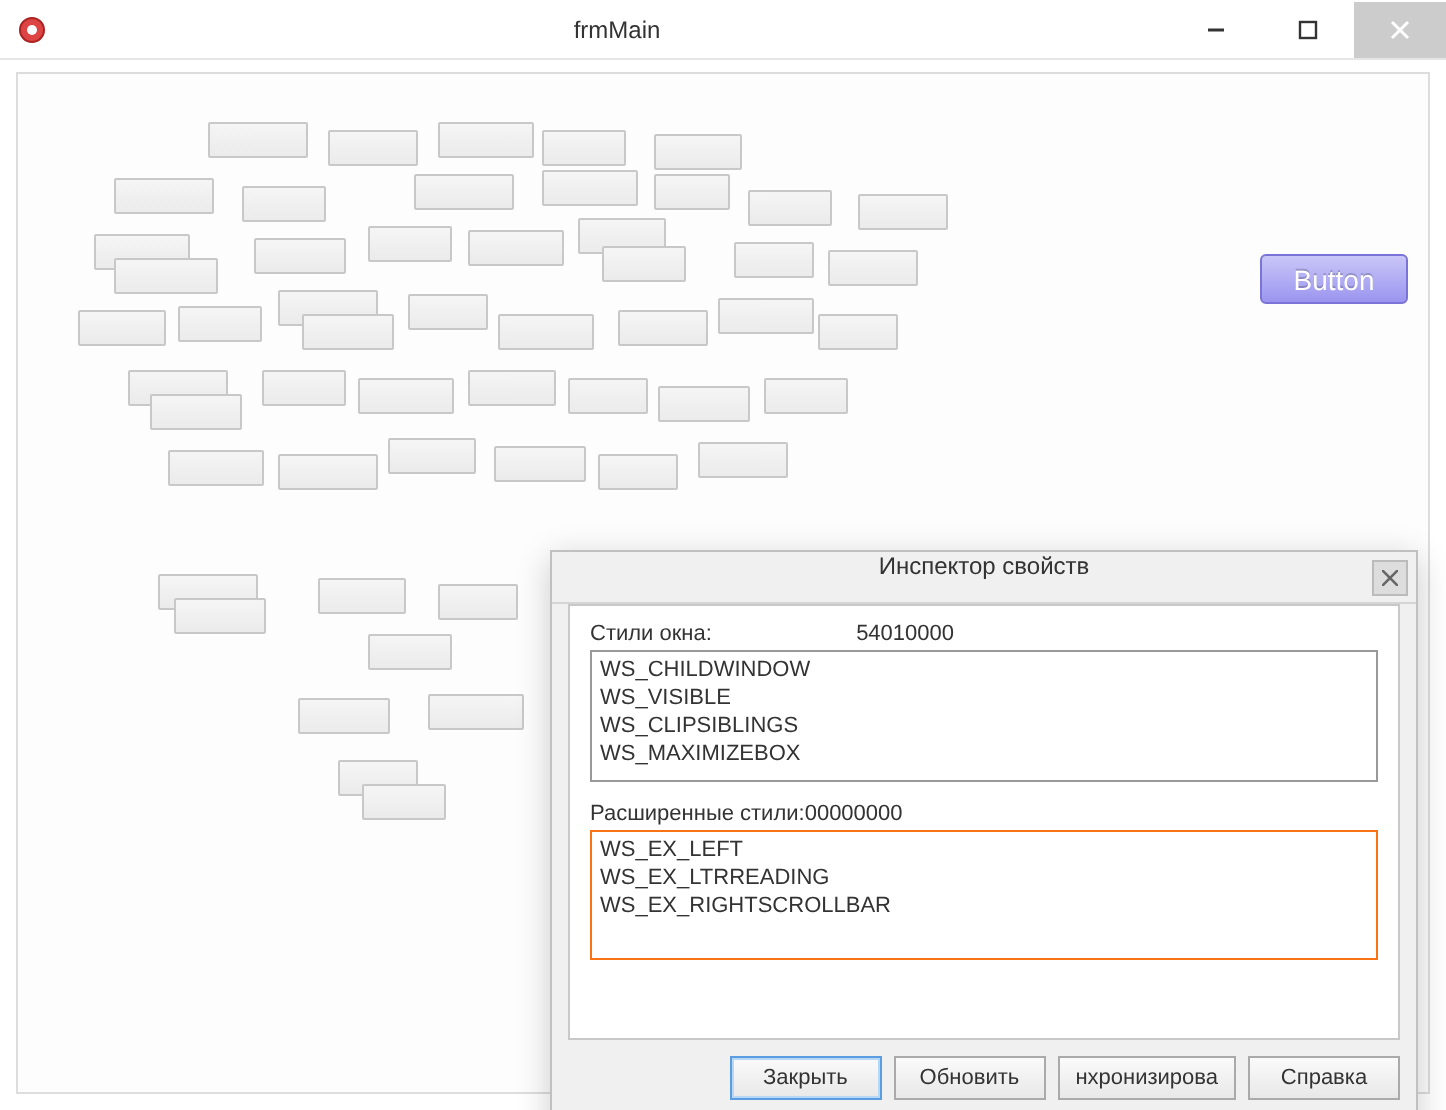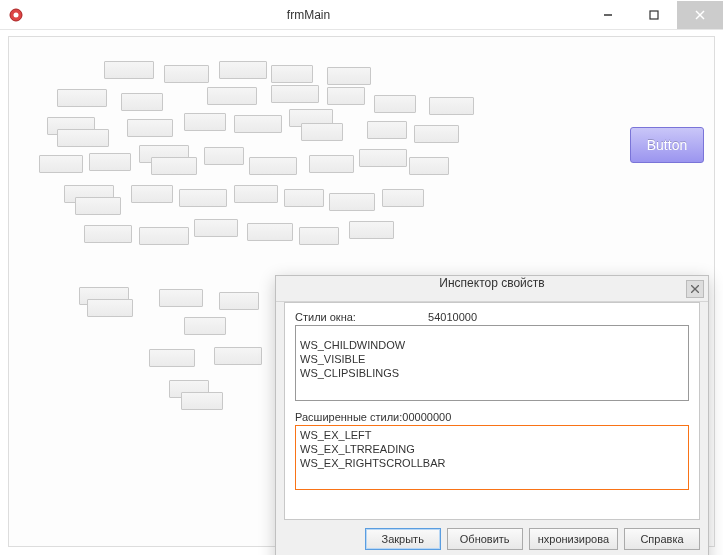--- a/index.html
+++ b/index.html
@@ -9,38 +9,38 @@
   .titlebar .app-icon { width: 16px; height: 16px; margin: 0 8px; display: flex; align-items: center; justify-content: center; }
   .titlebar .title { flex: 1; text-align: center; font-size: 12px; color: #333; }
   .titlebar .win-controls { display: flex; }
   .titlebar .win-btn { width: 46px; height: 28px; display: flex; align-items: center; justify-content: center; font-size: 11px; color: #333; cursor: pointer; }
   .titlebar .win-btn.close { background: #ccc; color: #fff; font-size: 13px; }
 
   .client { position: absolute; left: 8px; top: 36px; right: 8px; bottom: 8px; border: 1px solid #ddd; background: #fdfdfd; }
 
   .btn-add100 { position: absolute; top: 6px; right: 6px; height: 22px; padding: 0 10px; font-size: 12px; color: #2a6496; background: #fff; border: 1px solid #7ab5e6; cursor: pointer; }
 
-  .big-button { position: absolute; top: 90px; right: 10px; width: 74px; height: 36px;
+  .big-button { position: absolute; top: 90px; right: 10px; width: 74px; height: 25px;
     background: linear-gradient(#c9c6f8,#9b95ef); border: 1px solid #7a74d8; border-radius: 3px;
     color: #fff; font-size: 14px; font-weight: 500; text-shadow: 0 -1px 0 rgba(0,0,0,.2);
     display: flex; align-items: center; justify-content: center; cursor: pointer; }
 
   .ghost { position: absolute; height: 18px; background: linear-gradient(#f5f5f5,#ebebeb); border: 1px solid #c8c8c8; border-radius: 1px; }
 
   .inspector { position: absolute; left: 266px; top: 238px; width: 434px; height: 300px; background: #f0f0f0; border: 1px solid #c0c0c0; box-shadow: 0 4px 16px rgba(0,0,0,.2); }
   .inspector .ins-title { height: 26px; display: flex; align-items: flex-start; justify-content: center; position: relative; border-bottom: 1px solid #d5d5d5; font-size: 12px; color: #333; }
   .inspector .ins-close { position: absolute; right: 4px; top: 4px; width: 18px; height: 18px; background: #ddd; border: 1px solid #bbb; display: flex; align-items: center; justify-content: center; font-size: 11px; cursor: pointer; color: #555; }
   .inspector .tabs { display: flex; margin: 4px 8px 0 8px; position: relative; z-index: 2; }
   .inspector .tab { padding: 3px 10px; font-size: 11px; border: 1px solid #c8c8c8; border-bottom: none; background: #f4f4f4; margin-right: 0px; cursor: pointer; color: #333; }
   .inspector .tab.active { background: #fff; position: relative; top: 1px; border-bottom: 1px solid #fff; }
   .inspector .tab:not(.active) { border-left: 1px solid #c8c8c8; }
   .inspector .panel { margin: 0 8px 8px 8px; border: 1px solid #c8c8c8; background: #fff; height: 218px; padding: 8px 10px; font-size: 11px; color: #333; }
   .inspector .label-row { margin-bottom: 2px; }
   .inspector .label-row .lbl { display: inline-block; width: 130px; }
-  .inspector .listbox { border: 1px solid #999; background: #fff; height: 76px; padding: 12px 4px; margin-bottom: 10px; overflow: hidden; line-height: 14px; }
+  .inspector .listbox { border: 1px solid #999; background: #fff; height: 66px; padding: 2px 4px; margin-bottom: 10px; overflow: hidden; line-height: 14px; }
   .inspector .listbox2 { border: 1px solid #f97316; background: #fff; height: 65px; padding: 2px 4px; line-height: 14px; }
   .inspector .buttons { display: flex; justify-content: flex-end; gap: 6px; padding: 0 8px 8px 0; }
   .inspector .wbtn { height: 22px; padding: 0 8px; min-width: 76px; font-size: 11px; background: linear-gradient(#fafafa,#e8e8e8); border: 1px solid #aaa; cursor: pointer; color: #333; overflow: hidden; white-space: nowrap; }
   .inspector .wbtn.primary { border: 1px solid #5a9de0; box-shadow: 0 0 0 1px #b8d7f5 inset; }
 </style>
 </head>
 <body>
 
 <div class="titlebar">
   <span class="app-icon">
@@ -146,20 +146,21 @@
     </div>
     <div class="panel">
       <div class="label-row">
         <span class="lbl">Стили окна:</span>
         <span>54010000</span>
       </div>
       <div class="listbox">
         <div>WS_CHILDWINDOW</div>
         <div>WS_VISIBLE</div>
         <div>WS_CLIPSIBLINGS</div>
+        <div>WS_MAXIMIZEBOX</div>
       </div>
       <div class="label-row">
         <span>Расширенные стили:</span><span>00000000</span>
       </div>
       <div class="listbox2">
         <div>WS_EX_LEFT</div>
         <div>WS_EX_LTRREADING</div>
         <div>WS_EX_RIGHTSCROLLBAR</div>
       </div>
     </div>

